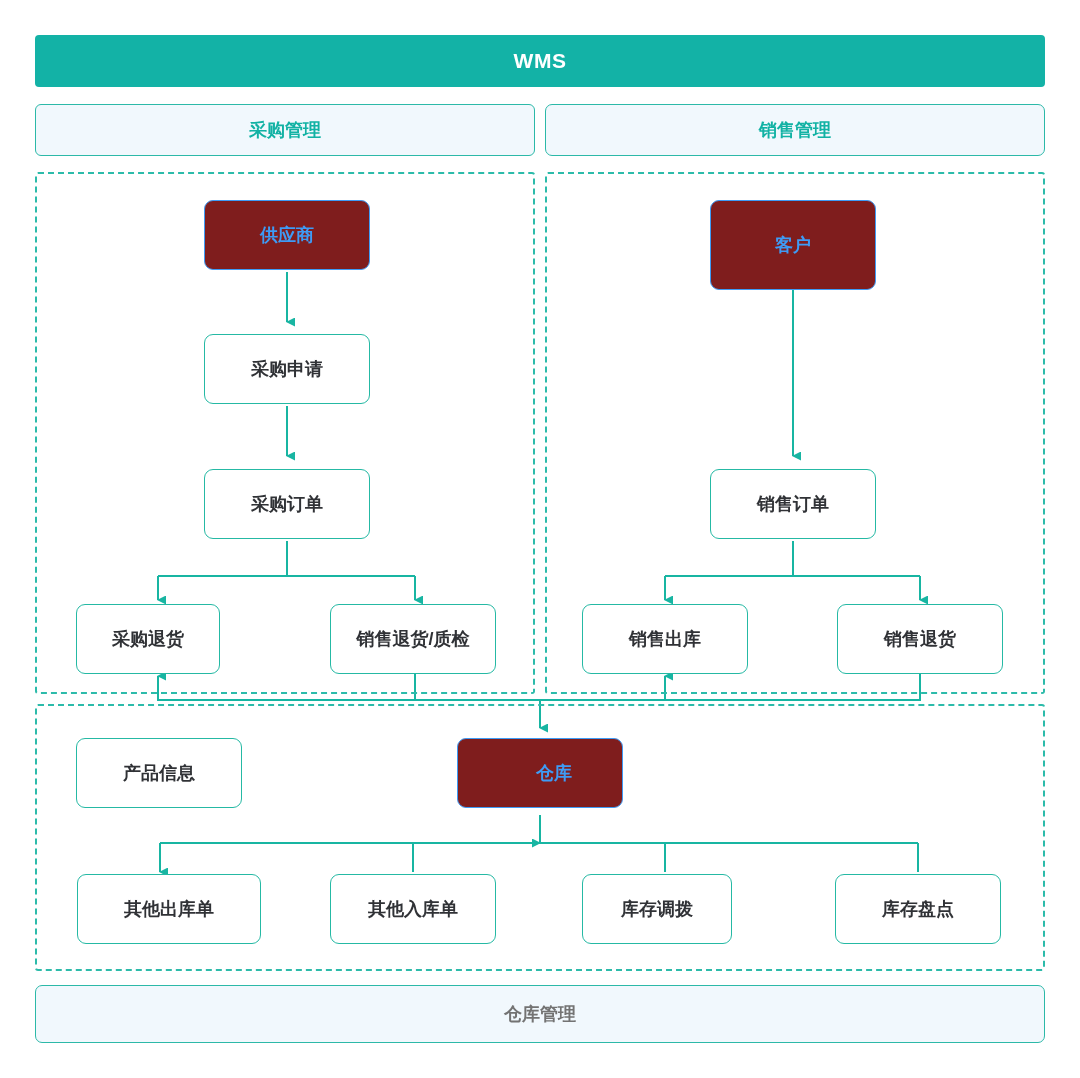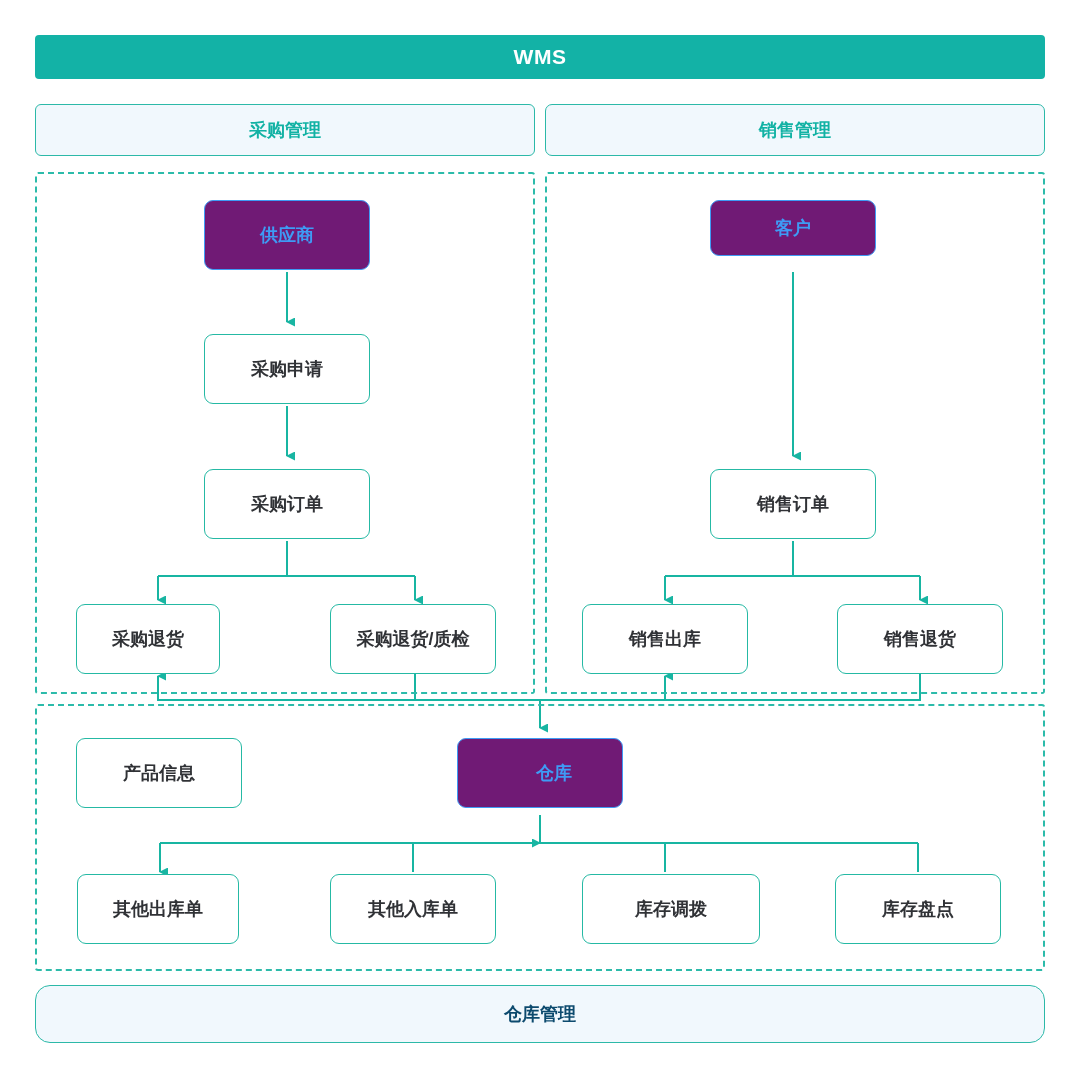--- a/index.html
+++ b/index.html
@@ -22,24 +22,24 @@
   .pill{background:#f1f8fd;border:1.6px solid #2cb9a8;border-radius:7px;
         color:#12b2a4;font-size:18px;font-weight:700;}
 
   
   .group{position:absolute;box-sizing:border-box;border:2px dashed #2cbbaa;
          border-radius:3px;background:transparent;}
 
   
   .box{background:#ffffff;border:1.7px solid #25b9a4;border-radius:9px;
        color:#303236;font-size:18px;font-weight:700;}
-  .box.entity{background:#701a75;border:1.7px solid #3e9bf5;color:#3e9bf5;}
+  .box.entity{background:#7f1d1d;border:1.7px solid #3e9bf5;color:#3e9bf5;}
 
-  .footer-pill{background:#f1f8fd;border:1.6px solid #2cb9a8;border-radius:15px;
-        color:#0c4a6e;font-size:18px;font-weight:700;}
+  .footer-pill{background:#f1f8fd;border:1.6px solid #2cb9a8;border-radius:7px;
+        color:#737373;font-size:18px;font-weight:700;}
 </style>
 </head>
 <body>
 
 <div id="stage">
 
   <svg id="wires" viewBox="0 0 1080 1078">
     <defs>
       <marker id="ah" markerWidth="9" markerHeight="9" refX="4.5" refY="8" orient="auto" markerUnits="userSpaceOnUse">
         <path d="M0,0 L9,0 L4.5,9 Z" fill="#18b5a2"></path>
@@ -76,42 +76,42 @@
 
       <path d="M540,815 L540,843" marker-end="url(#ahu)"></path>
       <path d="M160,843 L918,843"></path>
       <path d="M160,843 L160,872" marker-end="url(#ah)"></path>
       <path d="M413,843 L413,872"></path>
       <path d="M665,843 L665,872"></path>
       <path d="M918,843 L918,872"></path>
     </g>
   </svg>
 
-  <div class="node banner" style="left:35px;top:35px;width:1010px;height:44px;">WMS</div>
+  <div class="node banner" style="left:35px;top:35px;width:1010px;height:52px;">WMS</div>
 
   <div class="node pill" style="left:35px;top:104px;width:500px;height:52px;border-radius:6px;">采购管理</div>
   <div class="node pill" style="left:545px;top:104px;width:500px;height:52px;">销售管理</div>
 
   <div class="group" style="left:35px;top:172px;width:500px;height:522px;"></div>
   <div class="group" style="left:545px;top:172px;width:500px;height:522px;"></div>
   <div class="group" style="left:35px;top:704px;width:1010px;height:267px;"></div>
 
   <div class="node box entity" style="left:204px;top:200px;width:166px;height:70px;">供应商</div>
   <div class="node box" style="left:204px;top:334px;width:166px;height:70px;">采购申请</div>
   <div class="node box" style="left:204px;top:469px;width:166px;height:70px;">采购订单</div>
   <div class="node box" style="left:76px;top:604px;width:144px;height:70px;">采购退货</div>
-  <div class="node box" style="left:330px;top:604px;width:166px;height:70px;">采购退货/质检</div>
+  <div class="node box" style="left:330px;top:604px;width:166px;height:70px;">销售退货/质检</div>
 
-  <div class="node box entity" style="left:710px;top:200px;width:166px;height:56px;">客户</div>
+  <div class="node box entity" style="left:710px;top:200px;width:166px;height:90px;">客户</div>
   <div class="node box" style="left:710px;top:469px;width:166px;height:70px;text-align:right;">销售订单</div>
   <div class="node box" style="left:582px;top:604px;width:166px;height:70px;">销售出库</div>
   <div class="node box" style="left:837px;top:604px;width:166px;height:70px;">销售退货</div>
 
   <div class="node box" style="left:76px;top:738px;width:166px;height:70px;">产品信息</div>
   <div class="node box entity" style="left:457px;top:738px;width:166px;height:70px;padding-left:28px;">仓库</div>
-  <div class="node box" style="left:77px;top:874px;width:162px;height:70px;">其他出库单</div>
+  <div class="node box" style="left:77px;top:874px;width:184px;height:70px;">其他出库单</div>
   <div class="node box" style="left:330px;top:874px;width:166px;height:70px;">其他入库单</div>
-  <div class="node box" style="left:582px;top:874px;width:178px;height:70px;">库存调拨</div>
+  <div class="node box" style="left:582px;top:874px;width:150px;height:70px;">库存调拨</div>
   <div class="node box" style="left:835px;top:874px;width:166px;height:70px;">库存盘点</div>
 
   <div class="node footer-pill" style="left:35px;top:985px;width:1010px;height:58px;">仓库管理</div>
 
 </div>
 
 </body></html>

